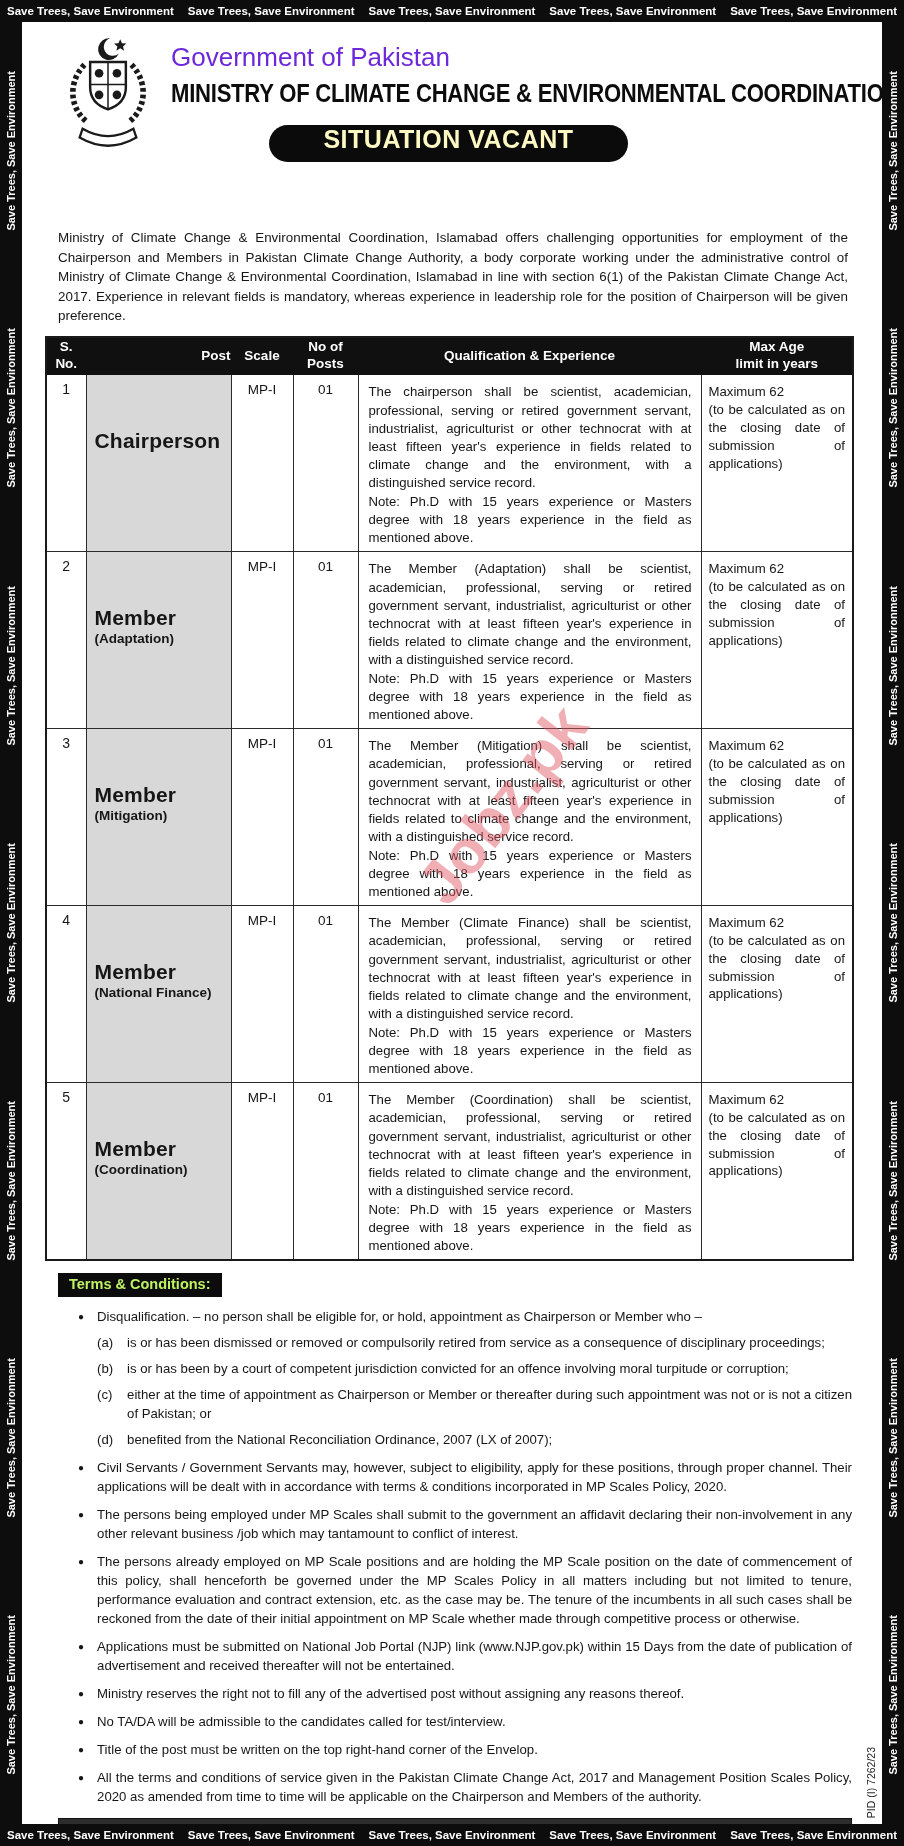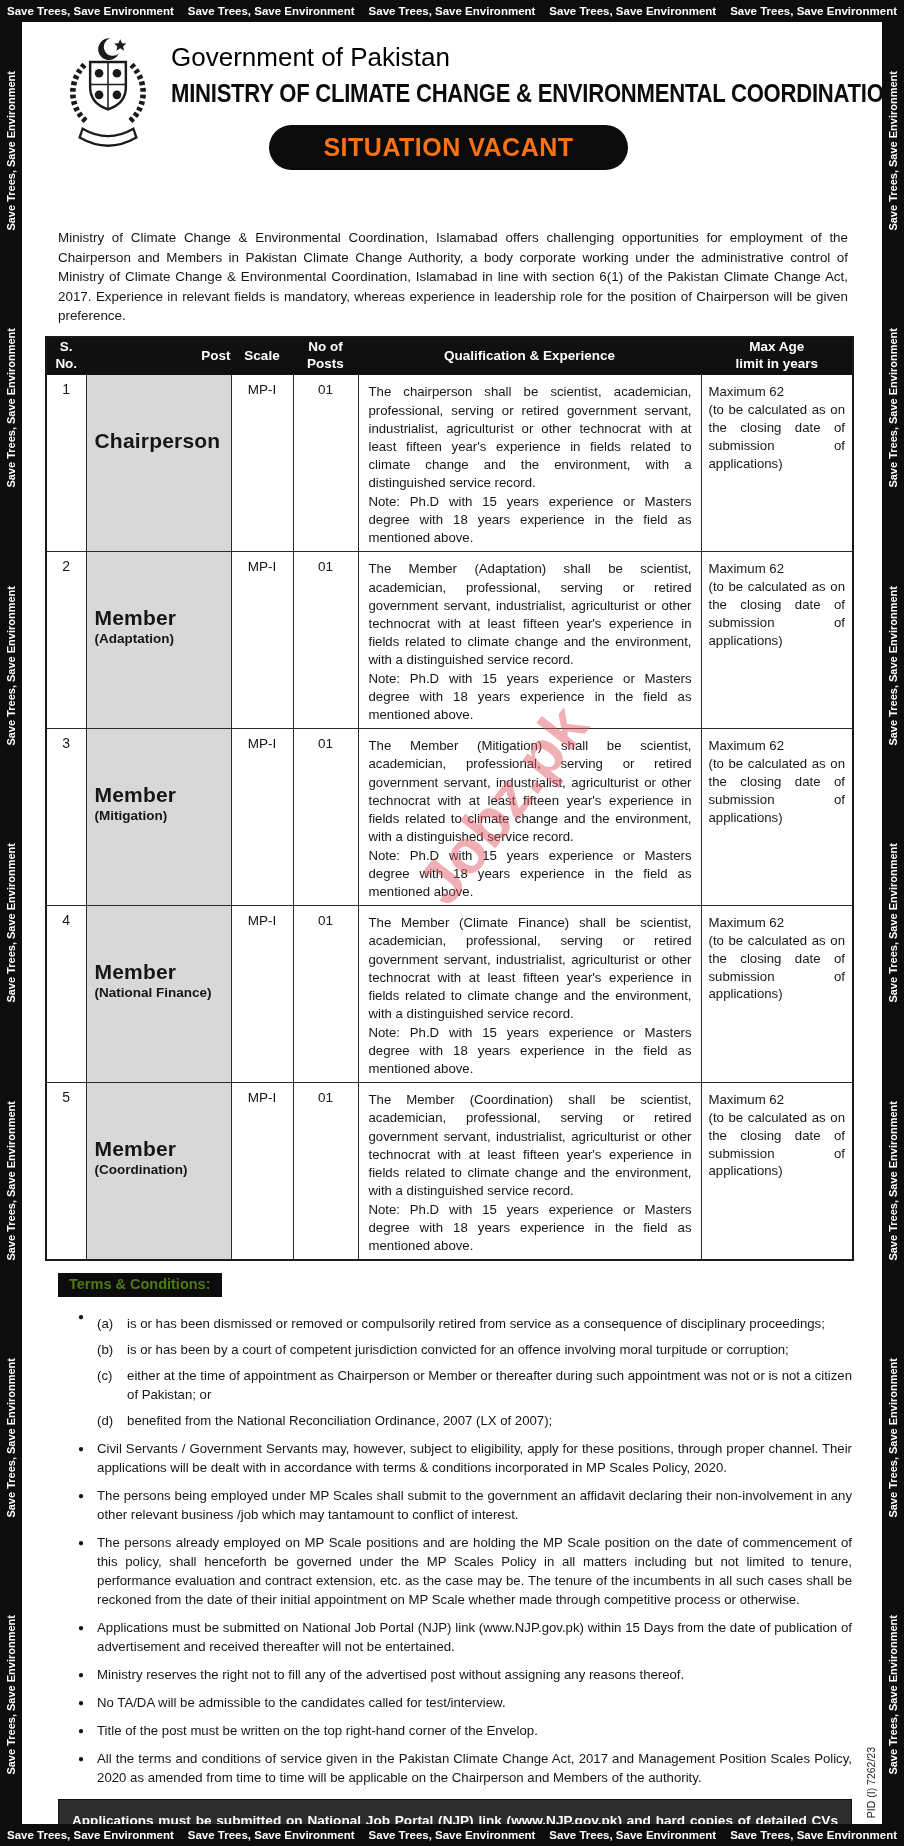--- a/index.html
+++ b/index.html
@@ -18,26 +18,26 @@
   .banner-v span { writing-mode:vertical-rl; transform:rotate(180deg); white-space:nowrap; }
 
   
   .content { position:absolute; left:22px; top:22px; right:22px; bottom:22px;
              background:#fff; padding:8px 30px 0 23px; }
 
   
   .ad-header { position:relative; height:190px; }
   .emblem { position:absolute; left:16px; top:6px; width:94px; height:112px; }
   .header-text { margin-left:126px; padding-top:12px; }
-  .govt-line { font-size:26px; color:#000000; }
+  .govt-line { font-size:26px; color:#6d28d9; }
   .ministry-line { font-size:26px; font-weight:bold; white-space:nowrap;
                    transform:scaleX(0.85); transform-origin:left center;
                    letter-spacing:-0.3px; margin-top:5px; color:#0c0c0c; }
-  .situation-pill { width:fit-content; margin:16px auto 16px; background:#0b0b0b; color:#f97316;
-                    font-size:25px; font-weight:bold; padding:8px 54px 8px; border-radius:24px;
+  .situation-pill { width:fit-content; margin:16px auto 16px; background:#0b0b0b; color:#fef9c3;
+                    font-size:25px; font-weight:bold; padding:0 54px 8px; border-radius:24px;
                     letter-spacing:0.5px; }
 
   
   .intro { font-size:13.4px; line-height:1.46; text-align:justify; margin:8px 4px 10px 13px; }
 
   
   table.job-table { width:100%; border-collapse:collapse; border:2px solid #1a1a1a; table-layout:fixed; }
   .job-table th { background:#101010; color:#fff; font-size:13.5px; font-weight:bold;
                   white-space:pre-line; height:38px; vertical-align:middle; text-align:center;
                   border:1px solid #101010; line-height:1.25; }
@@ -49,21 +49,21 @@
   .post-main { font-weight:bold; font-size:21px; letter-spacing:0.2px;margin-top:48px; }
   .post-detail { font-weight:bold; font-size:13.5px; margin-top:1px; }
   td.col-scale, td.col-posts { text-align:center; padding-top:7px; font-size:13.5px; }
   td.col-qual { padding:8px 9px 4px 10px; }
   .qual-text, .qual-note { text-align:justify; line-height:1.38; }
   td.col-age { padding:8px 7px 4px 7px; }
   .age-main { line-height:1.35; }
   .age-detail { text-align:justify; line-height:1.35; }
 
   
-  .terms-label { display:inline-block; background:#0c0c0c; color:#4d7c0f; font-weight:bold;
+  .terms-label { display:inline-block; background:#0c0c0c; color:#bef264; font-weight:bold;
                  font-size:14.5px; padding:3px 11px 5px; margin:12px 0 10px 13px; }
   .terms-list { margin-left:13px; }
   .term-item { display:flex; margin-bottom:9px; font-size:13.2px; line-height:1.44; }
   .term-bullet { flex:0 0 auto; font-size:10px; padding-top:3px; margin:0 13px 0 20px; }
   .term-body { flex:1; }
   .term-text { text-align:justify; }
   .term-sub { display:flex; margin-top:7px; }
   .sub-label { flex:0 0 30px; }
   .sub-text { flex:1; text-align:justify; }
 
@@ -252,20 +252,21 @@
             </td>
           </tr>
         </tbody>
     </table>
 
     <div class="terms-label">Terms &amp; Conditions:</div>
     <div class="terms-list">
         <div class="term-item">
           <span class="term-bullet">●</span>
           <div class="term-body">
+            <div class="term-text">Disqualification. – no person shall be eligible for, or hold, appointment as Chairperson or Member who –</div>
             <div class="term-sub">
               <span class="sub-label">(a)</span>
               <div class="sub-text">is or has been dismissed or removed or compulsorily retired from service as a consequence of disciplinary proceedings;</div>
             </div>
             <div class="term-sub">
               <span class="sub-label">(b)</span>
               <div class="sub-text">is or has been by a court of competent jurisdiction convicted for an offence involving moral turpitude or corruption;</div>
             </div>
             <div class="term-sub">
               <span class="sub-label">(c)</span>

